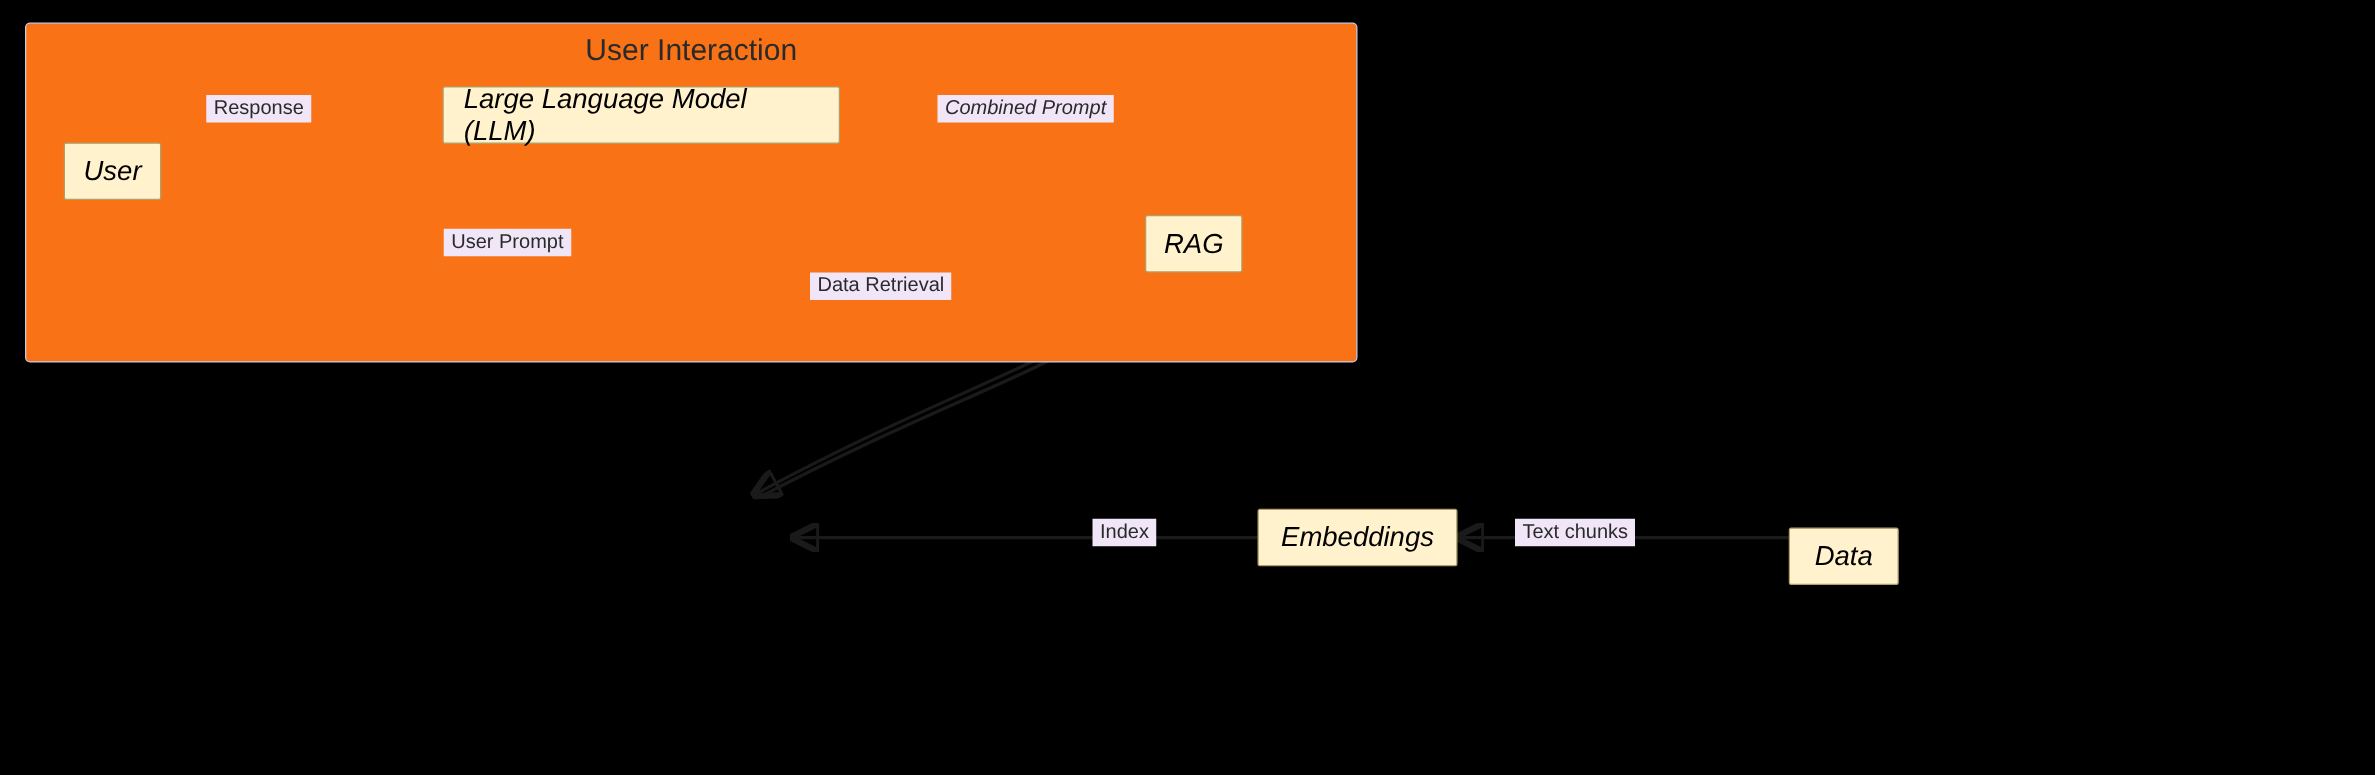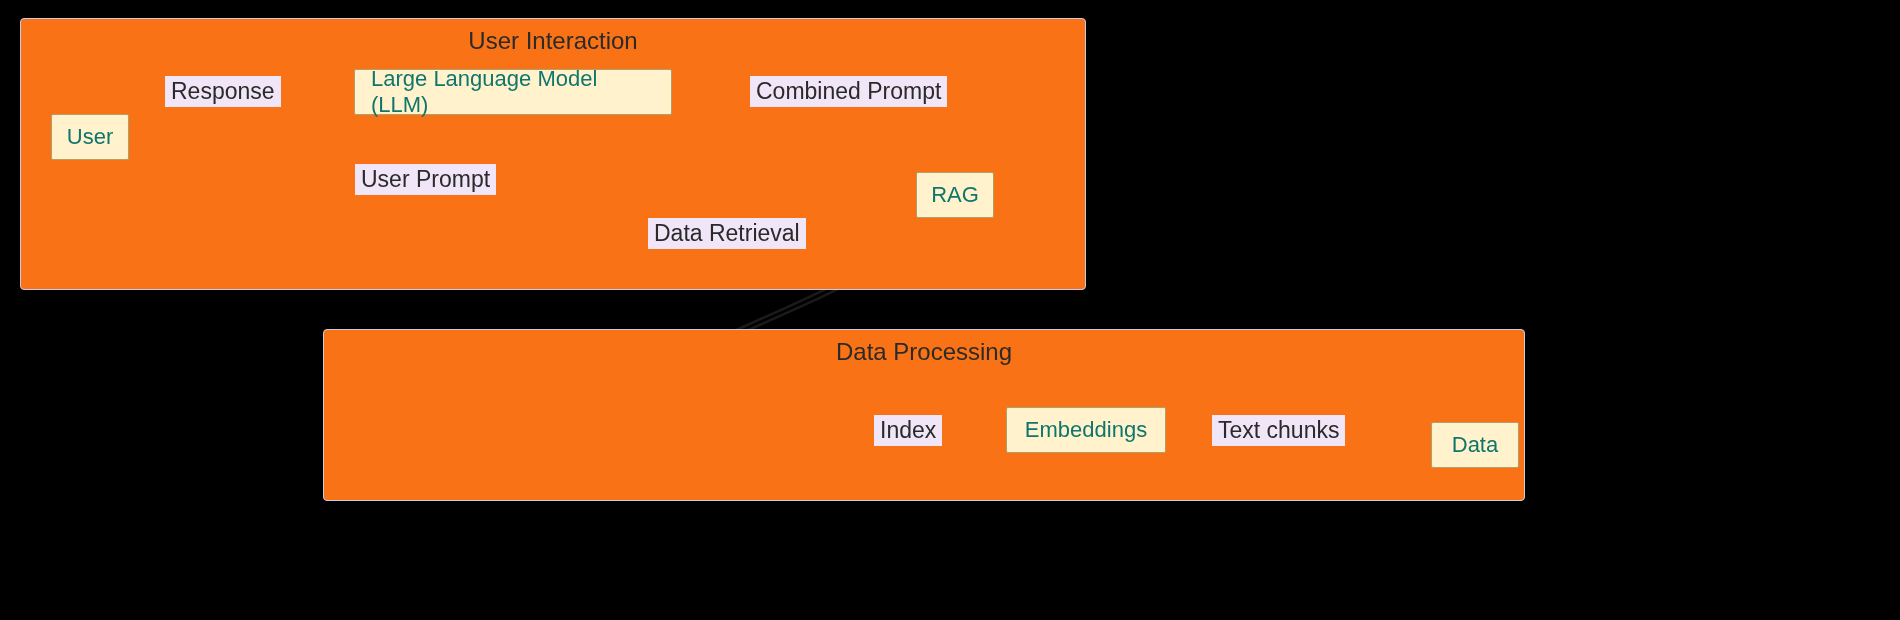--- a/index.html
+++ b/index.html
@@ -28,34 +28,35 @@
     font-size: 24px;
     text-align: center;
     width: 100%;
     top: 8px;
     font-weight: 500;
   }
   .node {
     position: absolute;
     background: #fff2cc;
     border: 1px solid #b0a06a;
-    color: #0f766e;
+    color: #000000;
     font-size: 22px;
     display: flex;
     align-items: center;
     justify-content: center;
     padding: 10px 16px;
     box-sizing: border-box;
     border-radius: 2px;
+    font-style: italic;
   }
   .edge-label {
     position: absolute;
     background: #f0e6f7;
     color: #2a2a2a;
-    font-size: 23px;
+    font-size: 16px;
     padding: 2px 6px;
     white-space: nowrap;
     font-weight: 500;
   }
   svg.arrows {
     position: absolute;
     left: 0; top: 0;
     width: 1900px;
     height: 620px;
     pointer-events: none;
@@ -90,40 +91,37 @@
 
     <path d="M 1006 430 L 890 430 L 829 430 L 634 430" marker-end="url(#arrow)"></path>
 
     <path d="M 1431 430 L 1340 430 L 1253 430 L 1166 430" marker-end="url(#arrow)"></path>
   </svg>
 
   <div class="group-box" style="left:20px; top:18px; width:1064px; height:270px;">
     <div class="group-title">User Interaction</div>
   </div>
 
-  <div class="group-box" style="left:323px; top:329px; width:1200px; height:170px;">
-    <div class="group-title">Data Processing</div>
-  </div>
 
   <div class="node" style="left:51px; top:114px; width:78px; height:46px;">User</div>
 
   <div class="node" style="left:354px; top:69px; width:318px; height:46px;">Large Language Model (LLM)</div>
 
   <div class="node" style="left:916px; top:172px; width:78px; height:46px;">RAG</div>
 
 
   <div class="node" style="left:1006px; top:407px; width:160px; height:46px;">Embeddings</div>
 
   <div class="node" style="left:1431px; top:422px; width:88px; height:46px;">Data</div>
 
   <div class="edge-label" style="left:165px; top:76px;">Response</div>
 
-  <div class="edge-label" style="left:750px; top:76px;">Combined Prompt</div>
+  <div class="edge-label" style="left:750px; top:76px;font-style:italic;">Combined Prompt</div>
 
-  <div class="edge-label" style="left:355px; top:164px;">User Prompt</div>
+  <div class="edge-label" style="left:355px; top:183px;">User Prompt</div>
 
   <div class="edge-label" style="left:648px; top:218px;">Data Retrieval</div>
 
   <div class="edge-label" style="left:826px; top:415px;margin-left:48px;">Index</div>
 
   <div class="edge-label" style="left:1212px; top:415px;">Text chunks</div>
 
 </div>
 
 </body></html>

